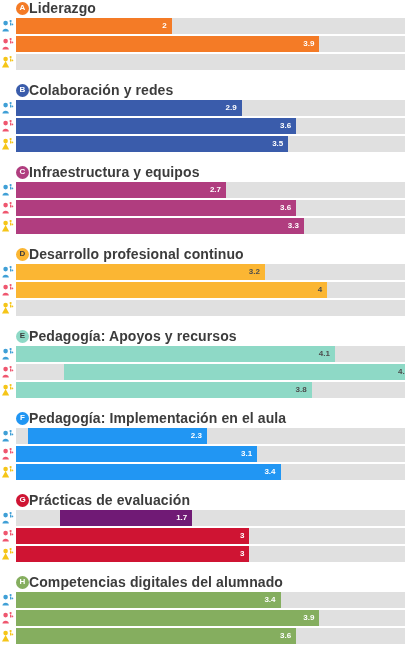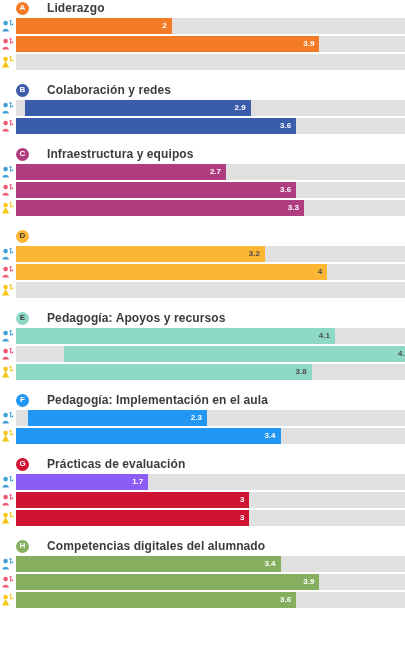--- a/index.html
+++ b/index.html
@@ -37,22 +37,22 @@
     align-items: center;
     justify-content: center;
     font-size: 8px;
     font-weight: bold;
     color: #ffffff;
     flex: 0 0 auto;
     line-height: 1;
   }
   .badge.light-badge { color: #3a3a3a; }
   .section-title {
-    margin-left: 18px;
-    font-size: 12px;
+    margin-left: 0;
+    font-size: 14px;
     font-weight: bold;
     color: #3c3c3c;
     white-space: nowrap;
     letter-spacing: 0.1px;
   }
   .rows {
     margin-top: 2px;
   }
   .row {
     position: relative;
@@ -165,41 +165,57 @@
           <div class="icon-cell">
             <svg width="14" height="14" viewBox="0 0 14 14" aria-hidden="true">
               <circle cx="4.6" cy="4.1" r="2.3" fill="#3f9fd6"></circle>
               <path d="M1.4 12.4 a3.3 3.3 0 0 1 6.5 0 z" fill="#3f9fd6"></path>
               <circle cx="9.6" cy="2.1" r="1.1" fill="#3f9fd6"></circle>
               <path d="M9.0 3.6 h1.3 v3.0 h-1.3 z" fill="#3f9fd6"></path>
               <circle cx="11.4" cy="5.4" r="0.9" fill="#3f9fd6"></circle>
             </svg>
           </div>
           <div class="track">
-            <div class="bar" style="background: rgb(58, 92, 171); width: 58%; margin-left: 9px;">
+            <div class="bar" style="background: rgb(58, 92, 171); width: 58%;">
               <span class="bar-value">2.9</span>
             </div>
           </div>
         </div>
         <div class="row">
           <div class="icon-cell">
             <svg width="14" height="14" viewBox="0 0 14 14" aria-hidden="true">
               <circle cx="4.6" cy="4.1" r="2.3" fill="#ef566f"></circle>
               <path d="M1.4 12.4 a3.3 3.3 0 0 1 6.5 0 z" fill="#ef566f"></path>
               <circle cx="9.6" cy="2.1" r="1.1" fill="#ef566f"></circle>
               <path d="M9.0 3.6 h1.3 v3.0 h-1.3 z" fill="#ef566f"></path>
               <circle cx="11.4" cy="5.4" r="0.9" fill="#ef566f"></circle>
             </svg>
           </div>
           <div class="track">
             <div class="bar" style="background: rgb(58, 92, 171); width: 72%;">
               <span class="bar-value">3.6</span>
             </div>
           </div>
         </div>
+        <div class="row">
+          <div class="icon-cell">
+            <svg width="14" height="14" viewBox="0 0 14 14" aria-hidden="true">
+              <circle cx="4.6" cy="4.1" r="2.3" fill="#f5c518"></circle>
+              <path d="M4.6 6.0 L8.2 12.4 L1.0 12.4 Z" fill="#f5c518"></path>
+              <circle cx="9.6" cy="2.1" r="1.1" fill="#f5c518"></circle>
+              <path d="M9.0 3.6 h1.3 v3.0 h-1.3 z" fill="#f5c518"></path>
+              <circle cx="11.4" cy="5.4" r="0.9" fill="#f5c518"></circle>
+            </svg>
+          </div>
+          <div class="track">
+            <div class="bar" style="background: rgb(58, 92, 171); width: 70%;">
+              <span class="bar-value">3.5</span>
+            </div>
+          </div>
+        </div>
       </div>
     </div>
     <div class="section-gap"></div>
     <div class="section">
       <div class="section-header">
         <span class="badge" style="background: rgb(176, 61, 127);">C</span>
         <span class="section-title">Infraestructura y equipos</span>
       </div>
       <div class="rows">
         <div class="row">
@@ -249,20 +265,21 @@
               <span class="bar-value">3.3</span>
             </div>
           </div>
         </div>
       </div>
     </div>
     <div class="section-gap"></div>
     <div class="section">
       <div class="section-header">
         <span class="badge light-badge" style="background: rgb(251, 182, 51);">D</span>
+        <span class="section-title">Desarrollo profesional continuo</span>
       </div>
       <div class="rows">
         <div class="row">
           <div class="icon-cell">
             <svg width="14" height="14" viewBox="0 0 14 14" aria-hidden="true">
               <circle cx="4.6" cy="4.1" r="2.3" fill="#3f9fd6"></circle>
               <path d="M1.4 12.4 a3.3 3.3 0 0 1 6.5 0 z" fill="#3f9fd6"></path>
               <circle cx="9.6" cy="2.1" r="1.1" fill="#3f9fd6"></circle>
               <path d="M9.0 3.6 h1.3 v3.0 h-1.3 z" fill="#3f9fd6"></path>
               <circle cx="11.4" cy="5.4" r="0.9" fill="#3f9fd6"></circle>
@@ -380,20 +397,36 @@
           </div>
           <div class="track">
             <div class="bar" style="background: rgb(33, 150, 243); width: 46%; margin-left: 12px;">
               <span class="bar-value">2.3</span>
             </div>
           </div>
         </div>
         <div class="row">
           <div class="icon-cell">
             <svg width="14" height="14" viewBox="0 0 14 14" aria-hidden="true">
+              <circle cx="4.6" cy="4.1" r="2.3" fill="#ef566f"></circle>
+              <path d="M1.4 12.4 a3.3 3.3 0 0 1 6.5 0 z" fill="#ef566f"></path>
+              <circle cx="9.6" cy="2.1" r="1.1" fill="#ef566f"></circle>
+              <path d="M9.0 3.6 h1.3 v3.0 h-1.3 z" fill="#ef566f"></path>
+              <circle cx="11.4" cy="5.4" r="0.9" fill="#ef566f"></circle>
+            </svg>
+          </div>
+          <div class="track">
+            <div class="bar" style="background: rgb(33, 150, 243); width: 62%;">
+              <span class="bar-value">3.1</span>
+            </div>
+          </div>
+        </div>
+        <div class="row">
+          <div class="icon-cell">
+            <svg width="14" height="14" viewBox="0 0 14 14" aria-hidden="true">
               <circle cx="4.6" cy="4.1" r="2.3" fill="#f5c518"></circle>
               <path d="M4.6 6.0 L8.2 12.4 L1.0 12.4 Z" fill="#f5c518"></path>
               <circle cx="9.6" cy="2.1" r="1.1" fill="#f5c518"></circle>
               <path d="M9.0 3.6 h1.3 v3.0 h-1.3 z" fill="#f5c518"></path>
               <circle cx="11.4" cy="5.4" r="0.9" fill="#f5c518"></circle>
             </svg>
           </div>
           <div class="track">
             <div class="bar" style="background: rgb(33, 150, 243); width: 68%;">
               <span class="bar-value">3.4</span>
@@ -413,21 +446,21 @@
           <div class="icon-cell">
             <svg width="14" height="14" viewBox="0 0 14 14" aria-hidden="true">
               <circle cx="4.6" cy="4.1" r="2.3" fill="#3f9fd6"></circle>
               <path d="M1.4 12.4 a3.3 3.3 0 0 1 6.5 0 z" fill="#3f9fd6"></path>
               <circle cx="9.6" cy="2.1" r="1.1" fill="#3f9fd6"></circle>
               <path d="M9.0 3.6 h1.3 v3.0 h-1.3 z" fill="#3f9fd6"></path>
               <circle cx="11.4" cy="5.4" r="0.9" fill="#3f9fd6"></circle>
             </svg>
           </div>
           <div class="track">
-            <div class="bar" style="background: #8b5cf6; width: 34%;">
+            <div class="bar" style="background: #701a75; width: 34%; margin-left: 44px;">
               <span class="bar-value">1.7</span>
             </div>
           </div>
         </div>
         <div class="row">
           <div class="icon-cell">
             <svg width="14" height="14" viewBox="0 0 14 14" aria-hidden="true">
               <circle cx="4.6" cy="4.1" r="2.3" fill="#ef566f"></circle>
               <path d="M1.4 12.4 a3.3 3.3 0 0 1 6.5 0 z" fill="#ef566f"></path>
               <circle cx="9.6" cy="2.1" r="1.1" fill="#ef566f"></circle>

